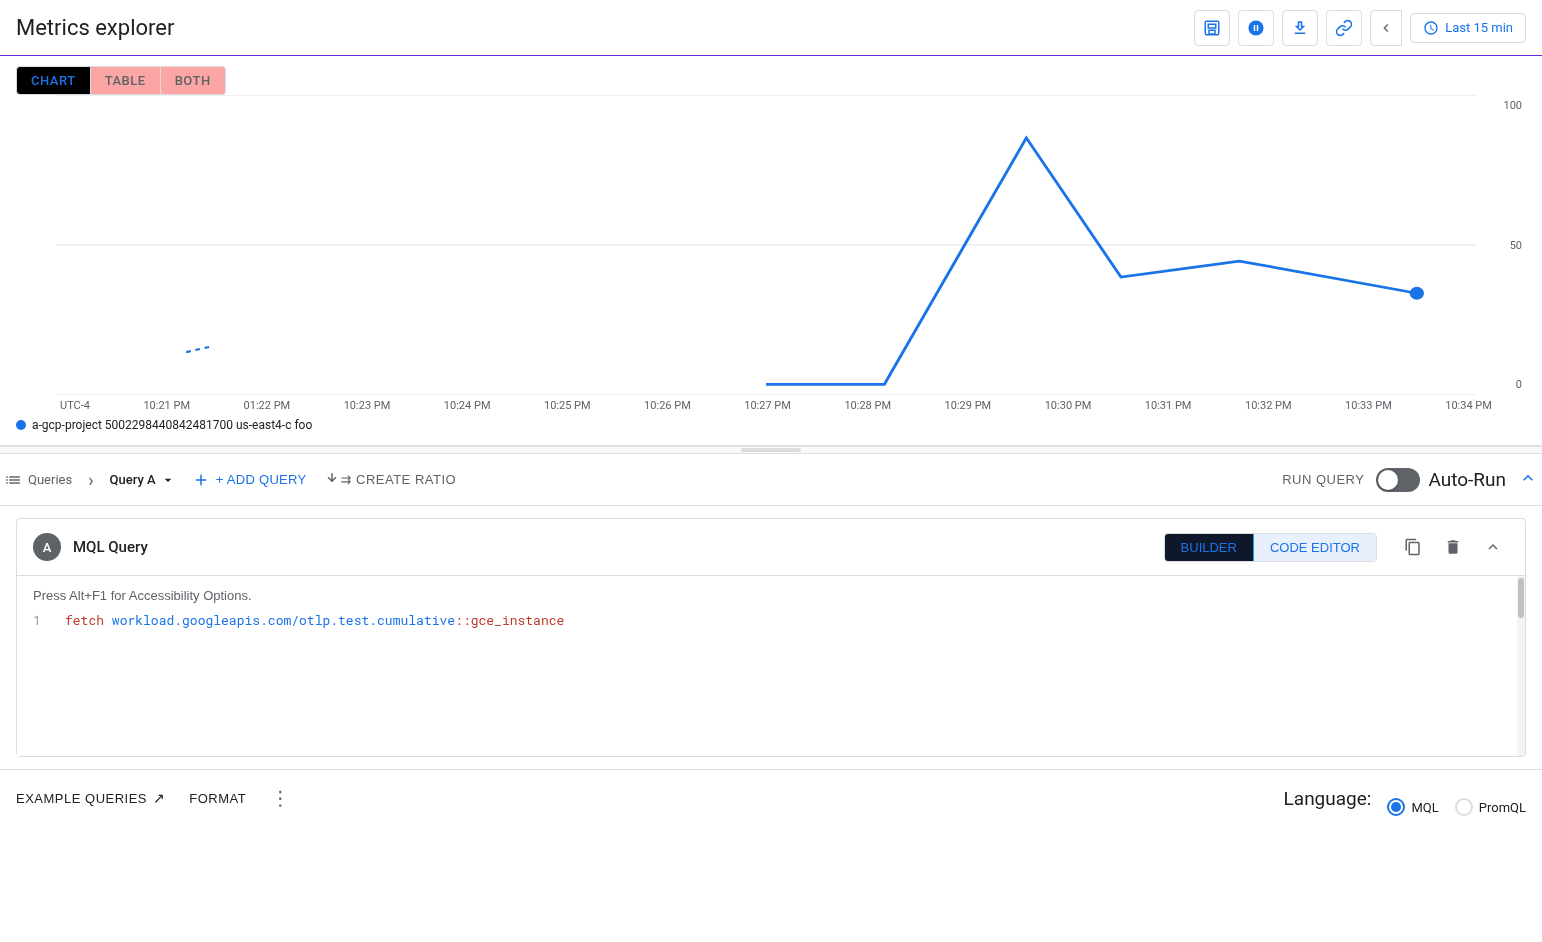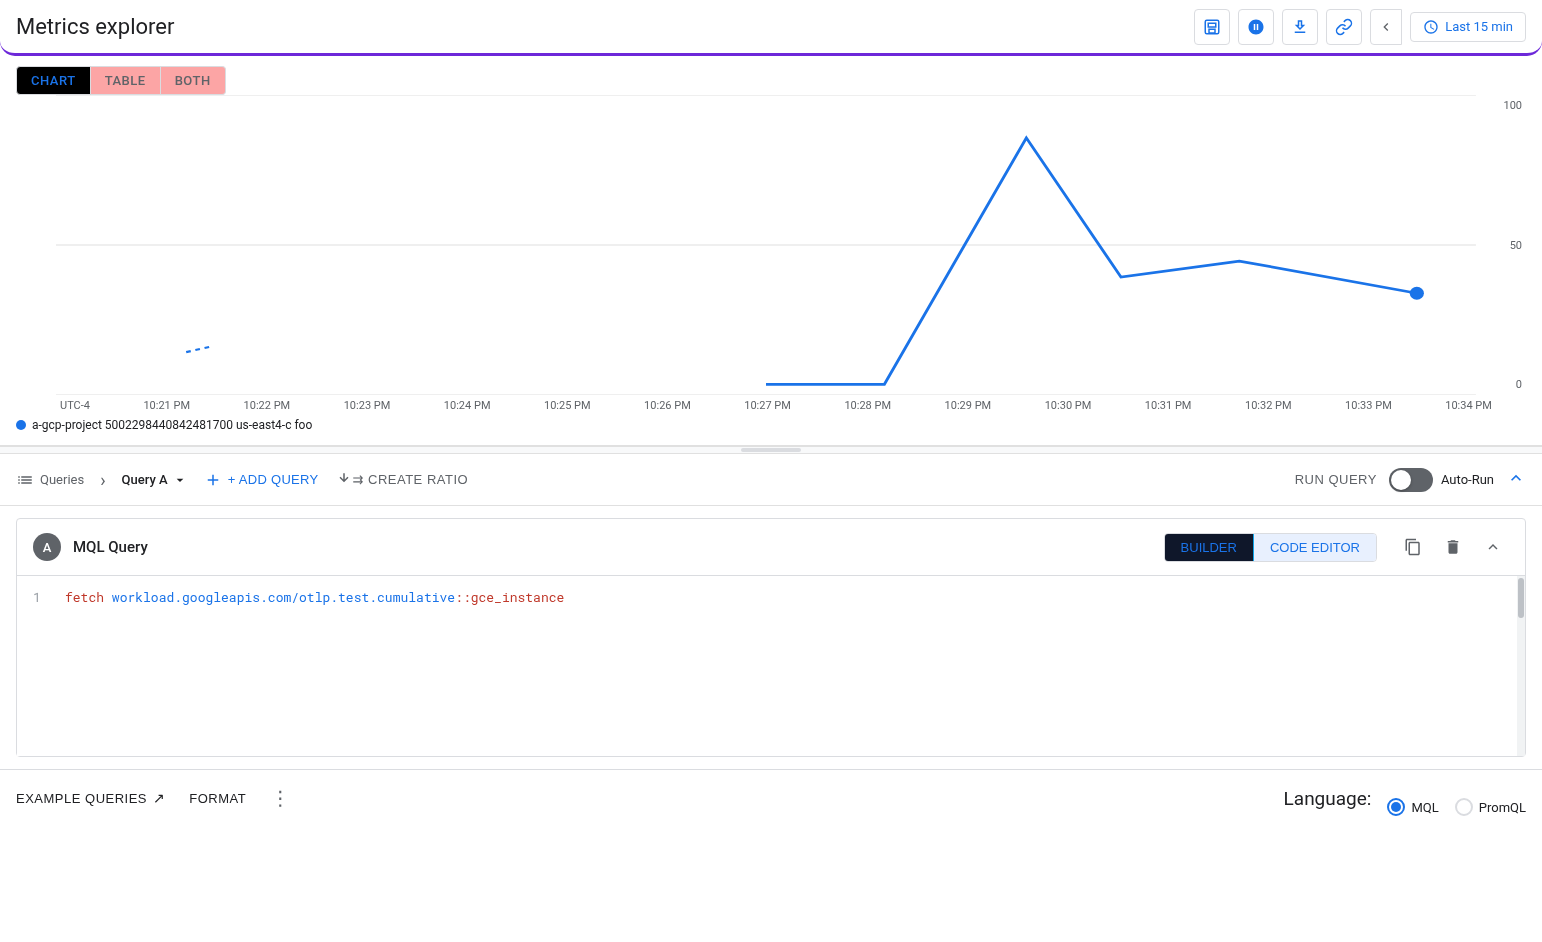--- a/index.html
+++ b/index.html
@@ -4,23 +4,22 @@
   <style>
     * { box-sizing: border-box; margin: 0; padding: 0; }
     body { font-family: 'Google Sans', Roboto, Arial, sans-serif; background: #fff; color: #202124; font-size: 14px; overflow: hidden; }
 
     
     .header {
       display: flex;
       align-items: center;
       justify-content: space-between;
       padding: 4px 16px;
-      border-bottom: 3px solid #6d28d9;
+      border-bottom: 1px solid #6d28d9;
       height: 56px;
-      border-radius: 15px;
     }
     .header-title {
       font-size: 22px;
       font-weight: 400;
       color: #202124;
     }
     .header-actions {
       display: flex;
       align-items: center;
       gap: 8px;
@@ -143,21 +142,21 @@
       height: 10px;
       border-radius: 50%;
       background: #1a73e8;
       display: inline-block;
     }
 
     
     .query-bar {
       display: flex;
       align-items: center;
-      padding: 8px 16px;
+      padding: 8px 4px;
       border-bottom: 1px solid #e0e0e0;
       gap: 16px;
       height: 52px;
     }
     .queries-label {
       display: flex;
       align-items: center;
       gap: 6px;
       font-size: 13px;
       color: #5f6368;
@@ -231,21 +230,21 @@
       width: 20px;
       height: 20px;
       background: #fff;
       border-radius: 50%;
       position: absolute;
       top: 2px;
       left: 2px;
       box-shadow: 0 1px 3px rgba(0,0,0,0.3);
     }
     .auto-run-label {
-      font-size: 13px;
+      font-size: 19px;
       color: #202124;
     }
     .collapse-btn {
       color: #1a73e8;
       cursor: pointer;
       font-size: 18px;
     }
 
     
     .editor-section {
@@ -520,21 +519,21 @@
         <polyline points="600,270 700,270 820,40 900,170 1000,155 1150,185" fill="none" stroke="#1a73e8" stroke-width="2.5"></polyline>
 
         <circle cx="1150" cy="185" r="6" fill="#1a73e8"></circle>
       </svg>
     </div>
   </div>
 
   <div class="x-axis">
     <span>UTC-4</span>
     <span>10:21 PM</span>
-    <span>10:22 PM</span>
+    <span>01:22 PM</span>
     <span>10:23 PM</span>
     <span>10:24 PM</span>
     <span>10:25 PM</span>
     <span>10:26 PM</span>
     <span>10:27 PM</span>
     <span>10:28 PM</span>
     <span>10:29 PM</span>
     <span>10:30 PM</span>
     <span>10:31 PM</span>
     <span>10:32 PM</span>
@@ -618,20 +617,21 @@
         </svg>
       </button>
       <button class="editor-icon-btn">
         <svg width="18" height="18" viewBox="0 0 24 24" fill="#5f6368">
           <path d="M7.41 15.41L12 10.83l4.59 4.58L18 14l-6-6-6 6z"></path>
         </svg>
       </button>
     </div>
   </div>
   <div class="editor-body">
+    <div class="accessibility-hint">Press Alt+F1 for Accessibility Options.</div>
     <div class="code-line">
       <span class="line-number">1</span>
       <span class="code-content">
         <span class="code-keyword">fetch</span>
         <span> </span>
         <span class="code-url">workload.googleapis.com/otlp.test.cumulative</span><span class="code-keyword">::</span><span class="code-path">gce_instance</span>
       </span>
     </div>
     <div class="scrollbar-v">
       <div class="scrollbar-thumb"></div>

